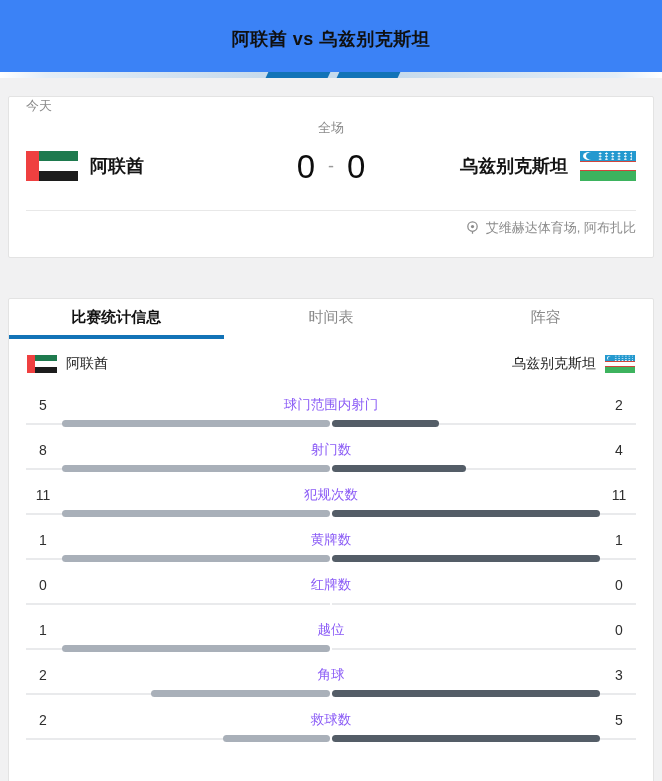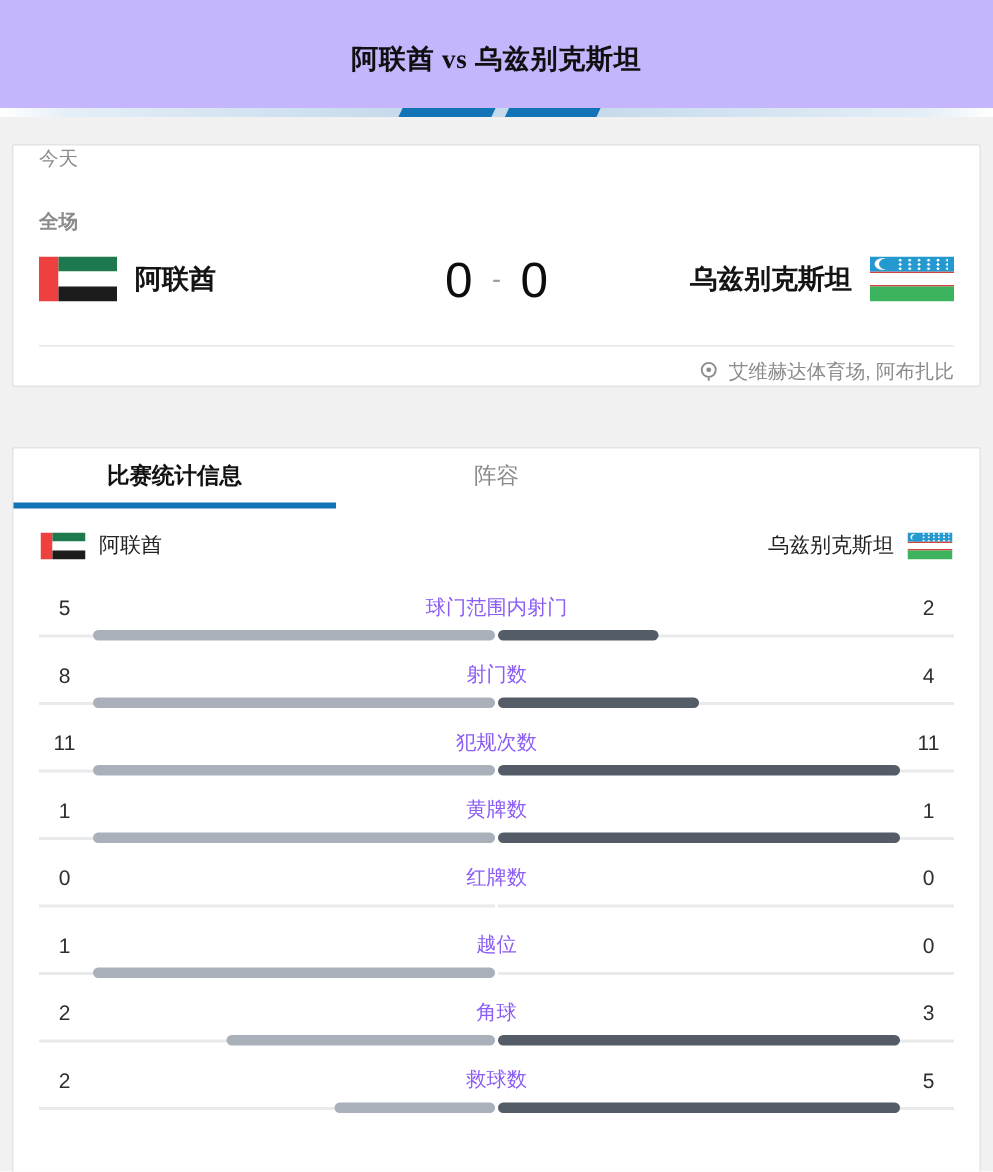--- a/index.html
+++ b/index.html
@@ -7,39 +7,39 @@
   body {
     font-family:"Liberation Sans","DejaVu Sans",sans-serif;
     background:#f1f1f2; color:#1b1b1b;
   }
   :root{
     --blue:#1273b7; --home-bar:#a9b0b9; --away-bar:#545d67; --track:#e9eaec;
     --gray-text:#8b8b8b; --card-border:#e3e3e3;
   }
 
   
-  .app-header { background:#c4b5fd; height:72px; display:flex; align-items:center; justify-content:center;font-family:Liberation Serif, serif; }
+  .app-header { background:#3b82f6; height:72px; display:flex; align-items:center; justify-content:center; }
   .app-header h1 { font-size:18px; font-weight:700; color:#101010; letter-spacing:.5px; padding-top:6px; }
 
   
   .stripe { position:relative; height:6px;
     background:linear-gradient(90deg,#fff 0%,#e4eef7 7%,#c6daec 40%,#c6daec 60%,#e4eef7 93%,#fff 100%);
     overflow:hidden; }
   .stripe .seg { position:absolute; top:0; height:6px; background:var(--blue); transform:skewX(-25deg); }
   .stripe .seg1 { left:267px; width:62px; }
   .stripe .seg2 { left:338px; width:61px; }
 
   
   .card { background:#fff; border:1px solid var(--card-border); border-radius:2px; margin:0 8px; }
 
   
   .score-card { margin-top:18px; height:162px; padding:0 17px; overflow:hidden; }
   .meta-row { display:flex; justify-content:space-between; 
     font-size:13px; color:var(--gray-text); }
-  .period { font-size:13px; color:var(--gray-text); margin-top:24px;font-weight:bold; }
+  .period { text-align:center; font-size:13px; color:var(--gray-text); margin-top:4px; }
   .teams-row { display:grid; grid-template-columns:1fr auto 1fr; align-items:center; margin-top:5px; height:48px; }
   .team { display:flex; align-items:center; gap:12px; }
   .team.away { justify-self:end; }
   .team-name { font-size:18px; font-weight:700; color:#141414; }
   .score { display:flex; align-items:center; }
   .score .digit { font-size:33px; font-weight:400; color:#0d0d0d; line-height:1; }
   .score .dash { font-size:18px; color:#9a9a9a; margin:0 13px; }
   .sc-divider { border-top:1px solid #e8e8e8; margin-top:20px; }
   .venue-row { height:33px; display:flex; align-items:center; justify-content:flex-end; gap:6px;
     font-size:13px; color:var(--gray-text); }
@@ -156,20 +156,21 @@
         <path d="M12 18.5 L12 22"></path>
       </svg>
       <span>艾维赫达体育场, 阿布扎比</span>
     </div>
   </section>
 
   <section class="card stats-card">
     <nav class="tabs">
   <button class="tab active"><span class="tab-label">比赛统计信息</span></button>
 
+  <button class="tab"><span class="tab-label">时间表</span></button>
 
   <button class="tab"><span class="tab-label">阵容</span></button>
 </nav>
 
     <div class="teams-legend">
       <div class="legend-team">
         <span class="flag sm">
           <i class="uae-red"></i>
           <i class="uae-stripes">
               <b class="uae-g"></b>

